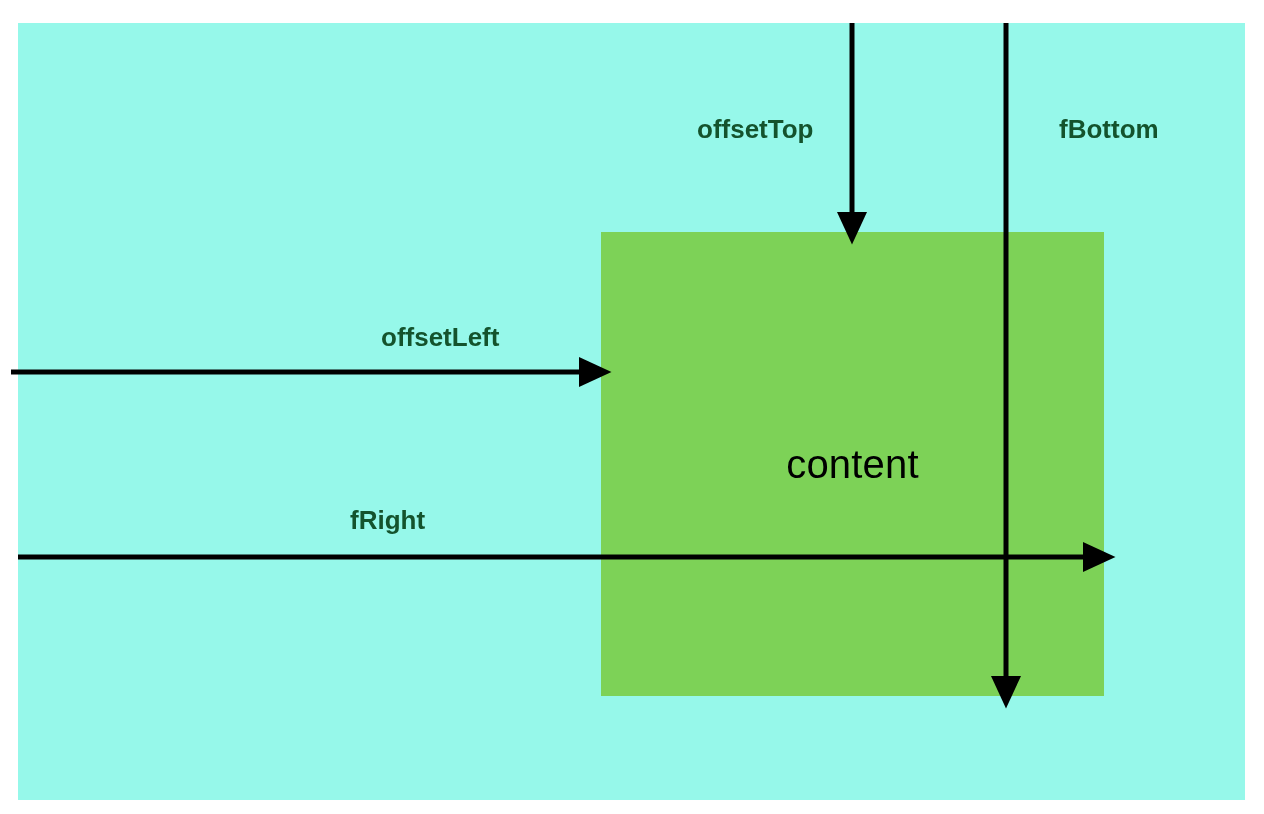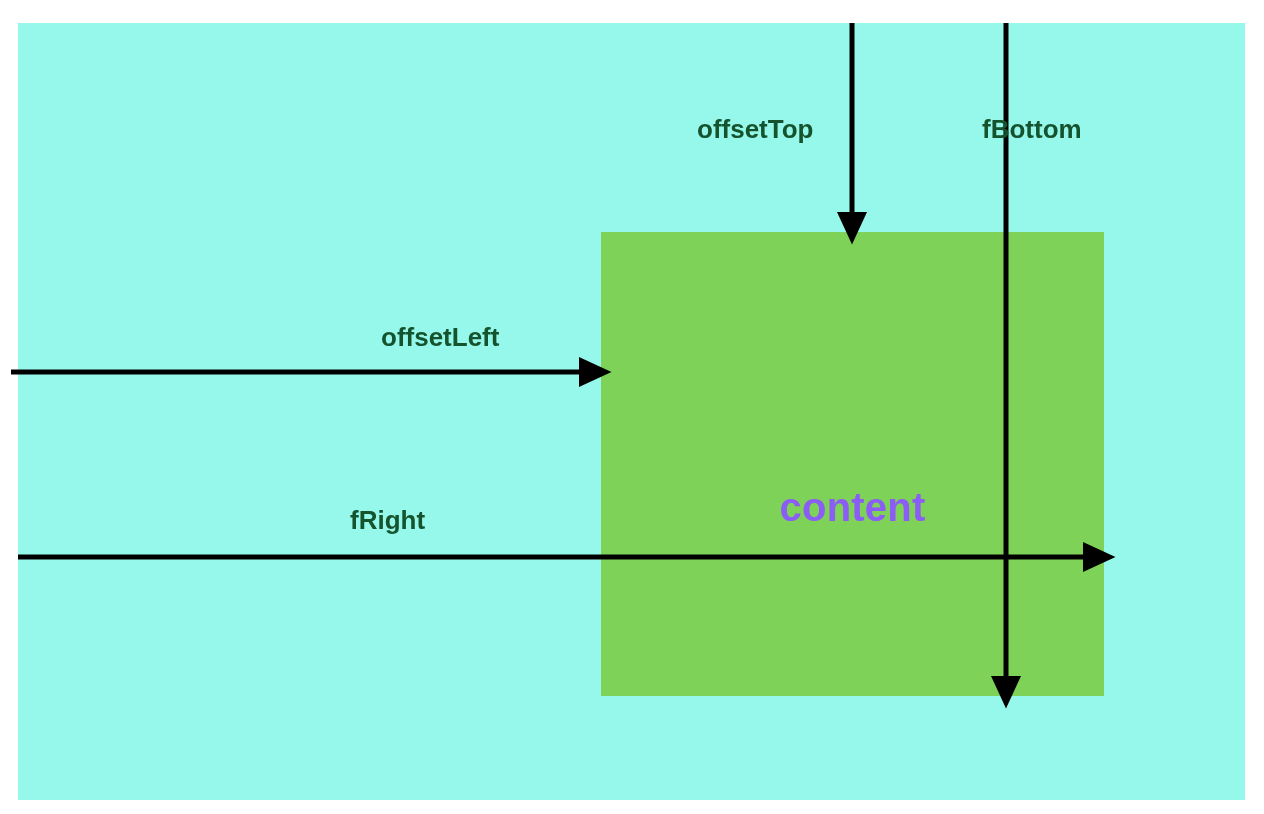--- a/index.html
+++ b/index.html
@@ -36,48 +36,47 @@
   }
   .content-label {
     position: absolute;
     left: 601px;
     top: 232px;
     width: 503px;
     height: 464px;
     display: flex;
     align-items: center;
     justify-content: center;
-    color: #8b5cf6;
+    color: #000000;
     font-family: "Liberation Sans", sans-serif;
     font-size: 40px;
-    font-weight: 700;
+    font-weight: 400;
     letter-spacing: 0.2px;
     user-select: none;
-    margin-top: 43px;
   }
   .arrows {
     position: absolute;
     left: 0;
     top: 0;
     width: 1264px;
     height: 814px;
     pointer-events: none;
   }
   .dim-label {
     position: absolute;
     color: #14532d;
     font-family: "Liberation Sans", sans-serif;
     font-size: 26px;
     font-weight: 700;
     white-space: nowrap;
     line-height: 1;
     user-select: none;
   }
   .label-offset-top  { left: 697px;  top: 116px; }
-  .label-f-bottom    { left: 982px; top: 116px; }
+  .label-f-bottom    { left: 1059px; top: 116px; }
   .label-offset-left { left: 381px;  top: 324px; }
   .label-f-right     { left: 350px;  top: 507px; }
 </style>
 </head>
 <body>
 
 <div id="stage">
 
   <div class="outer-box"></div>
 

